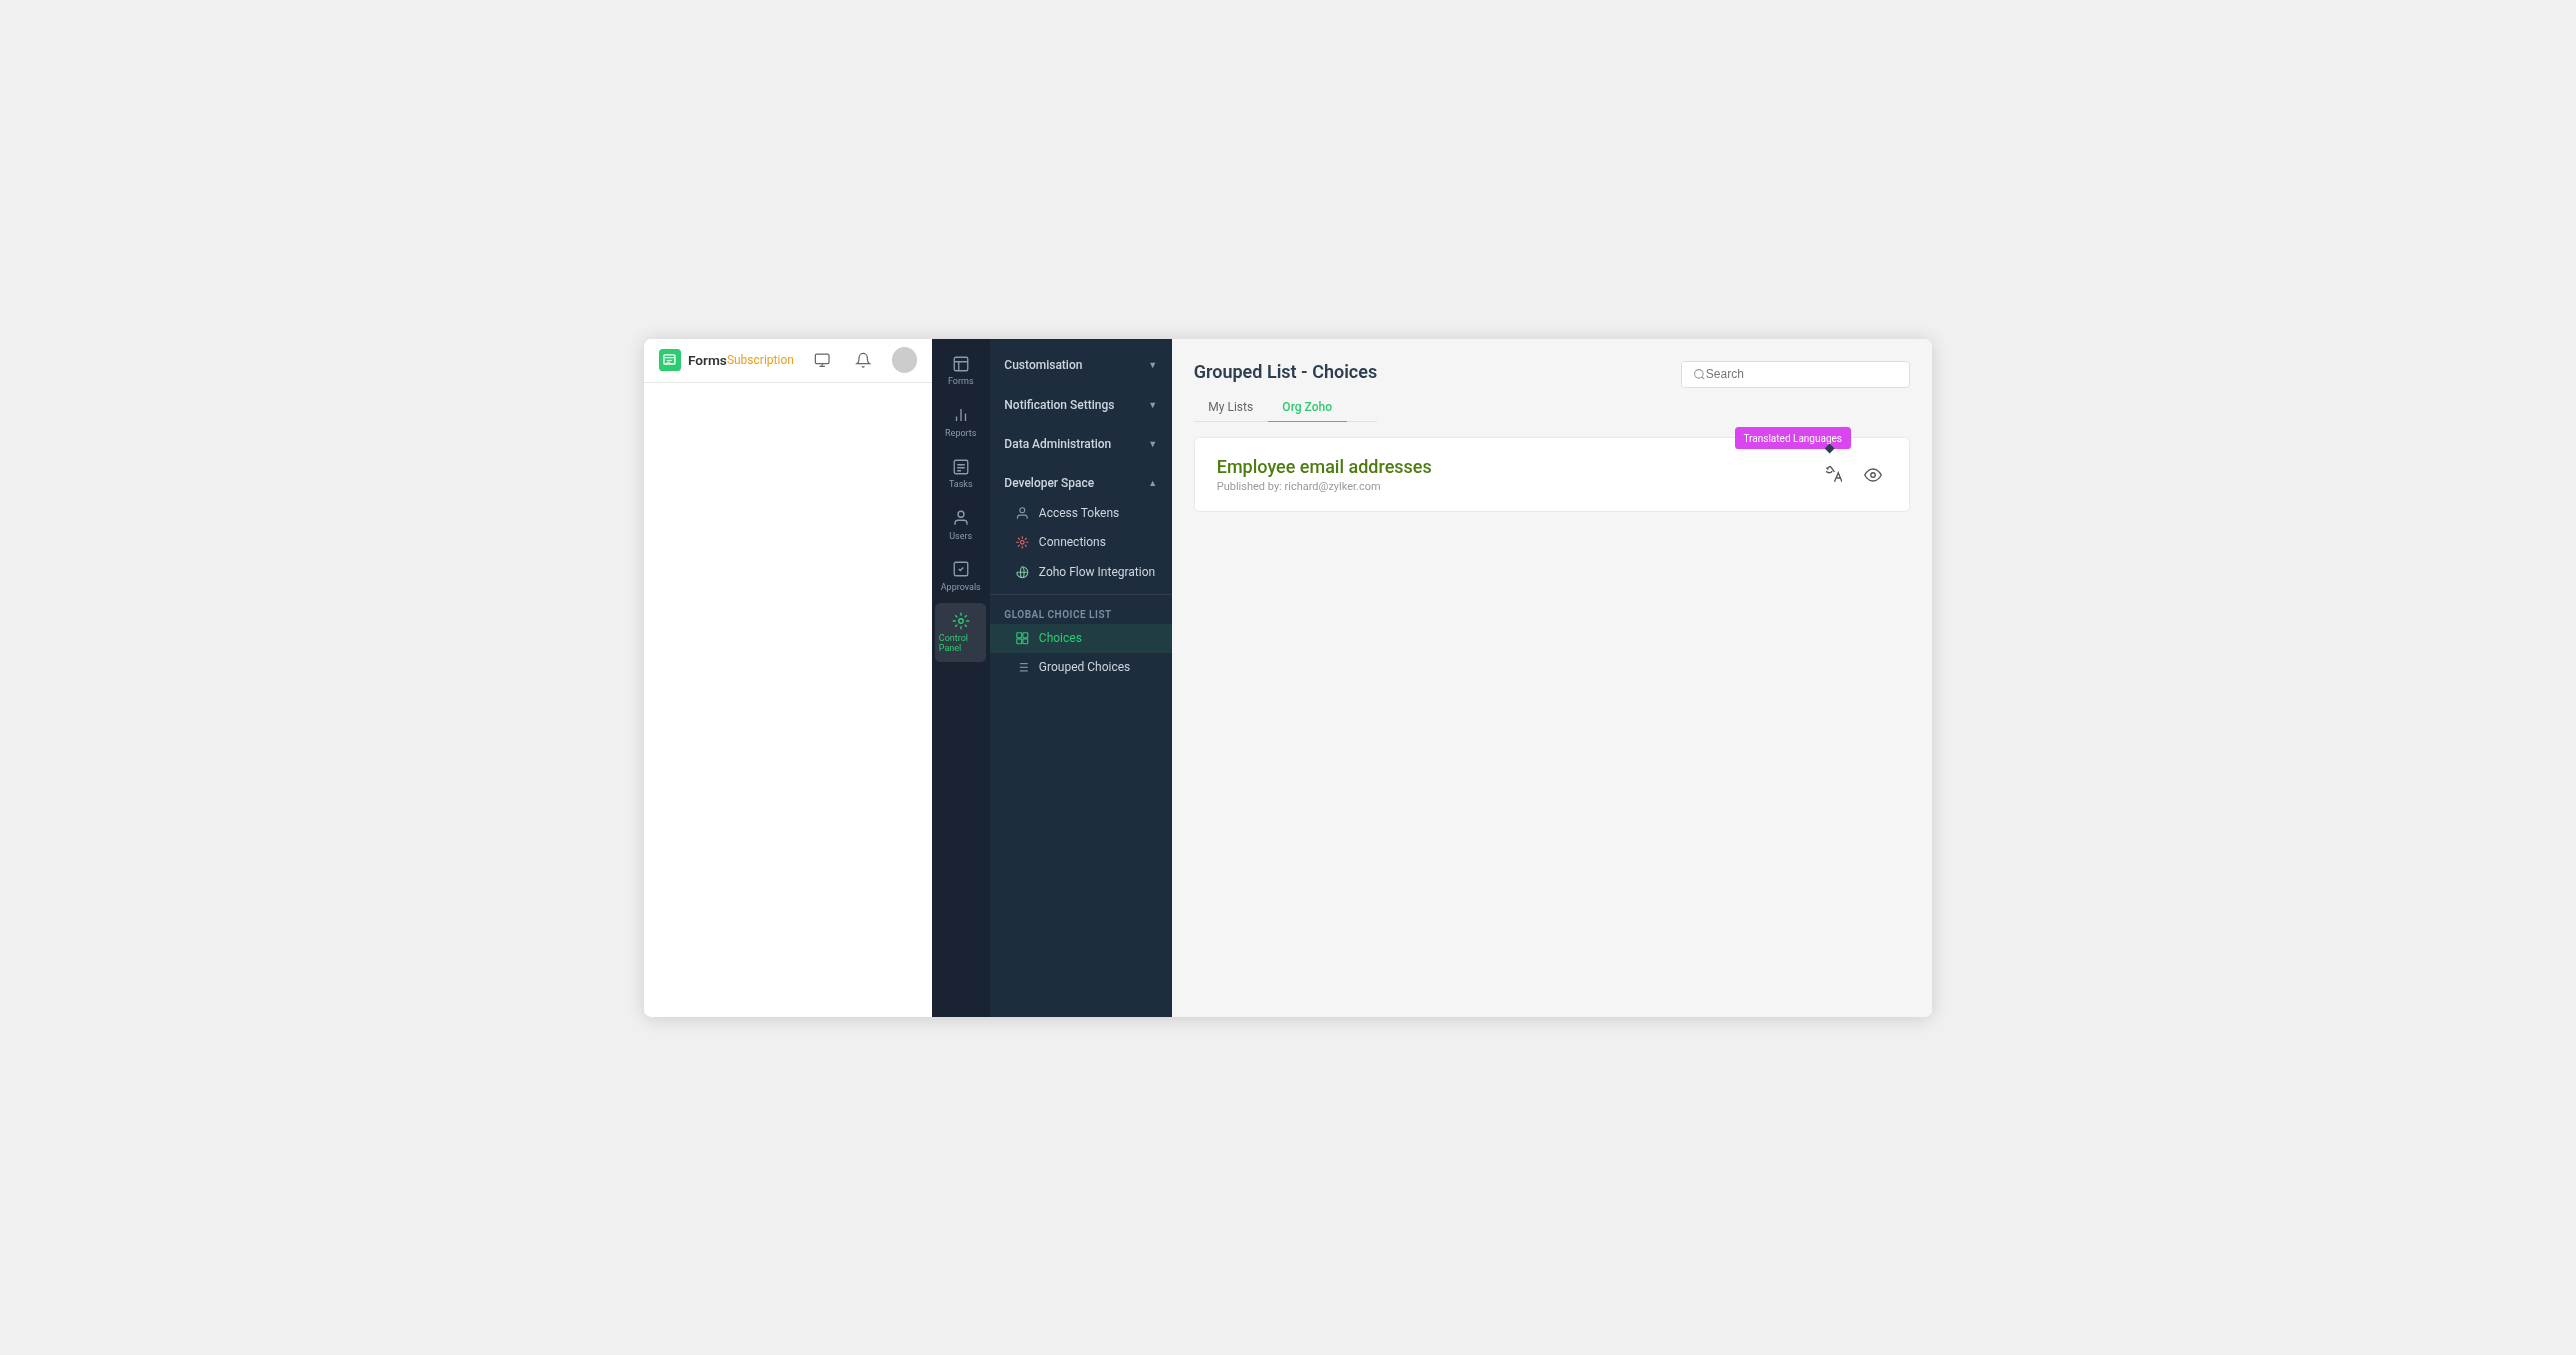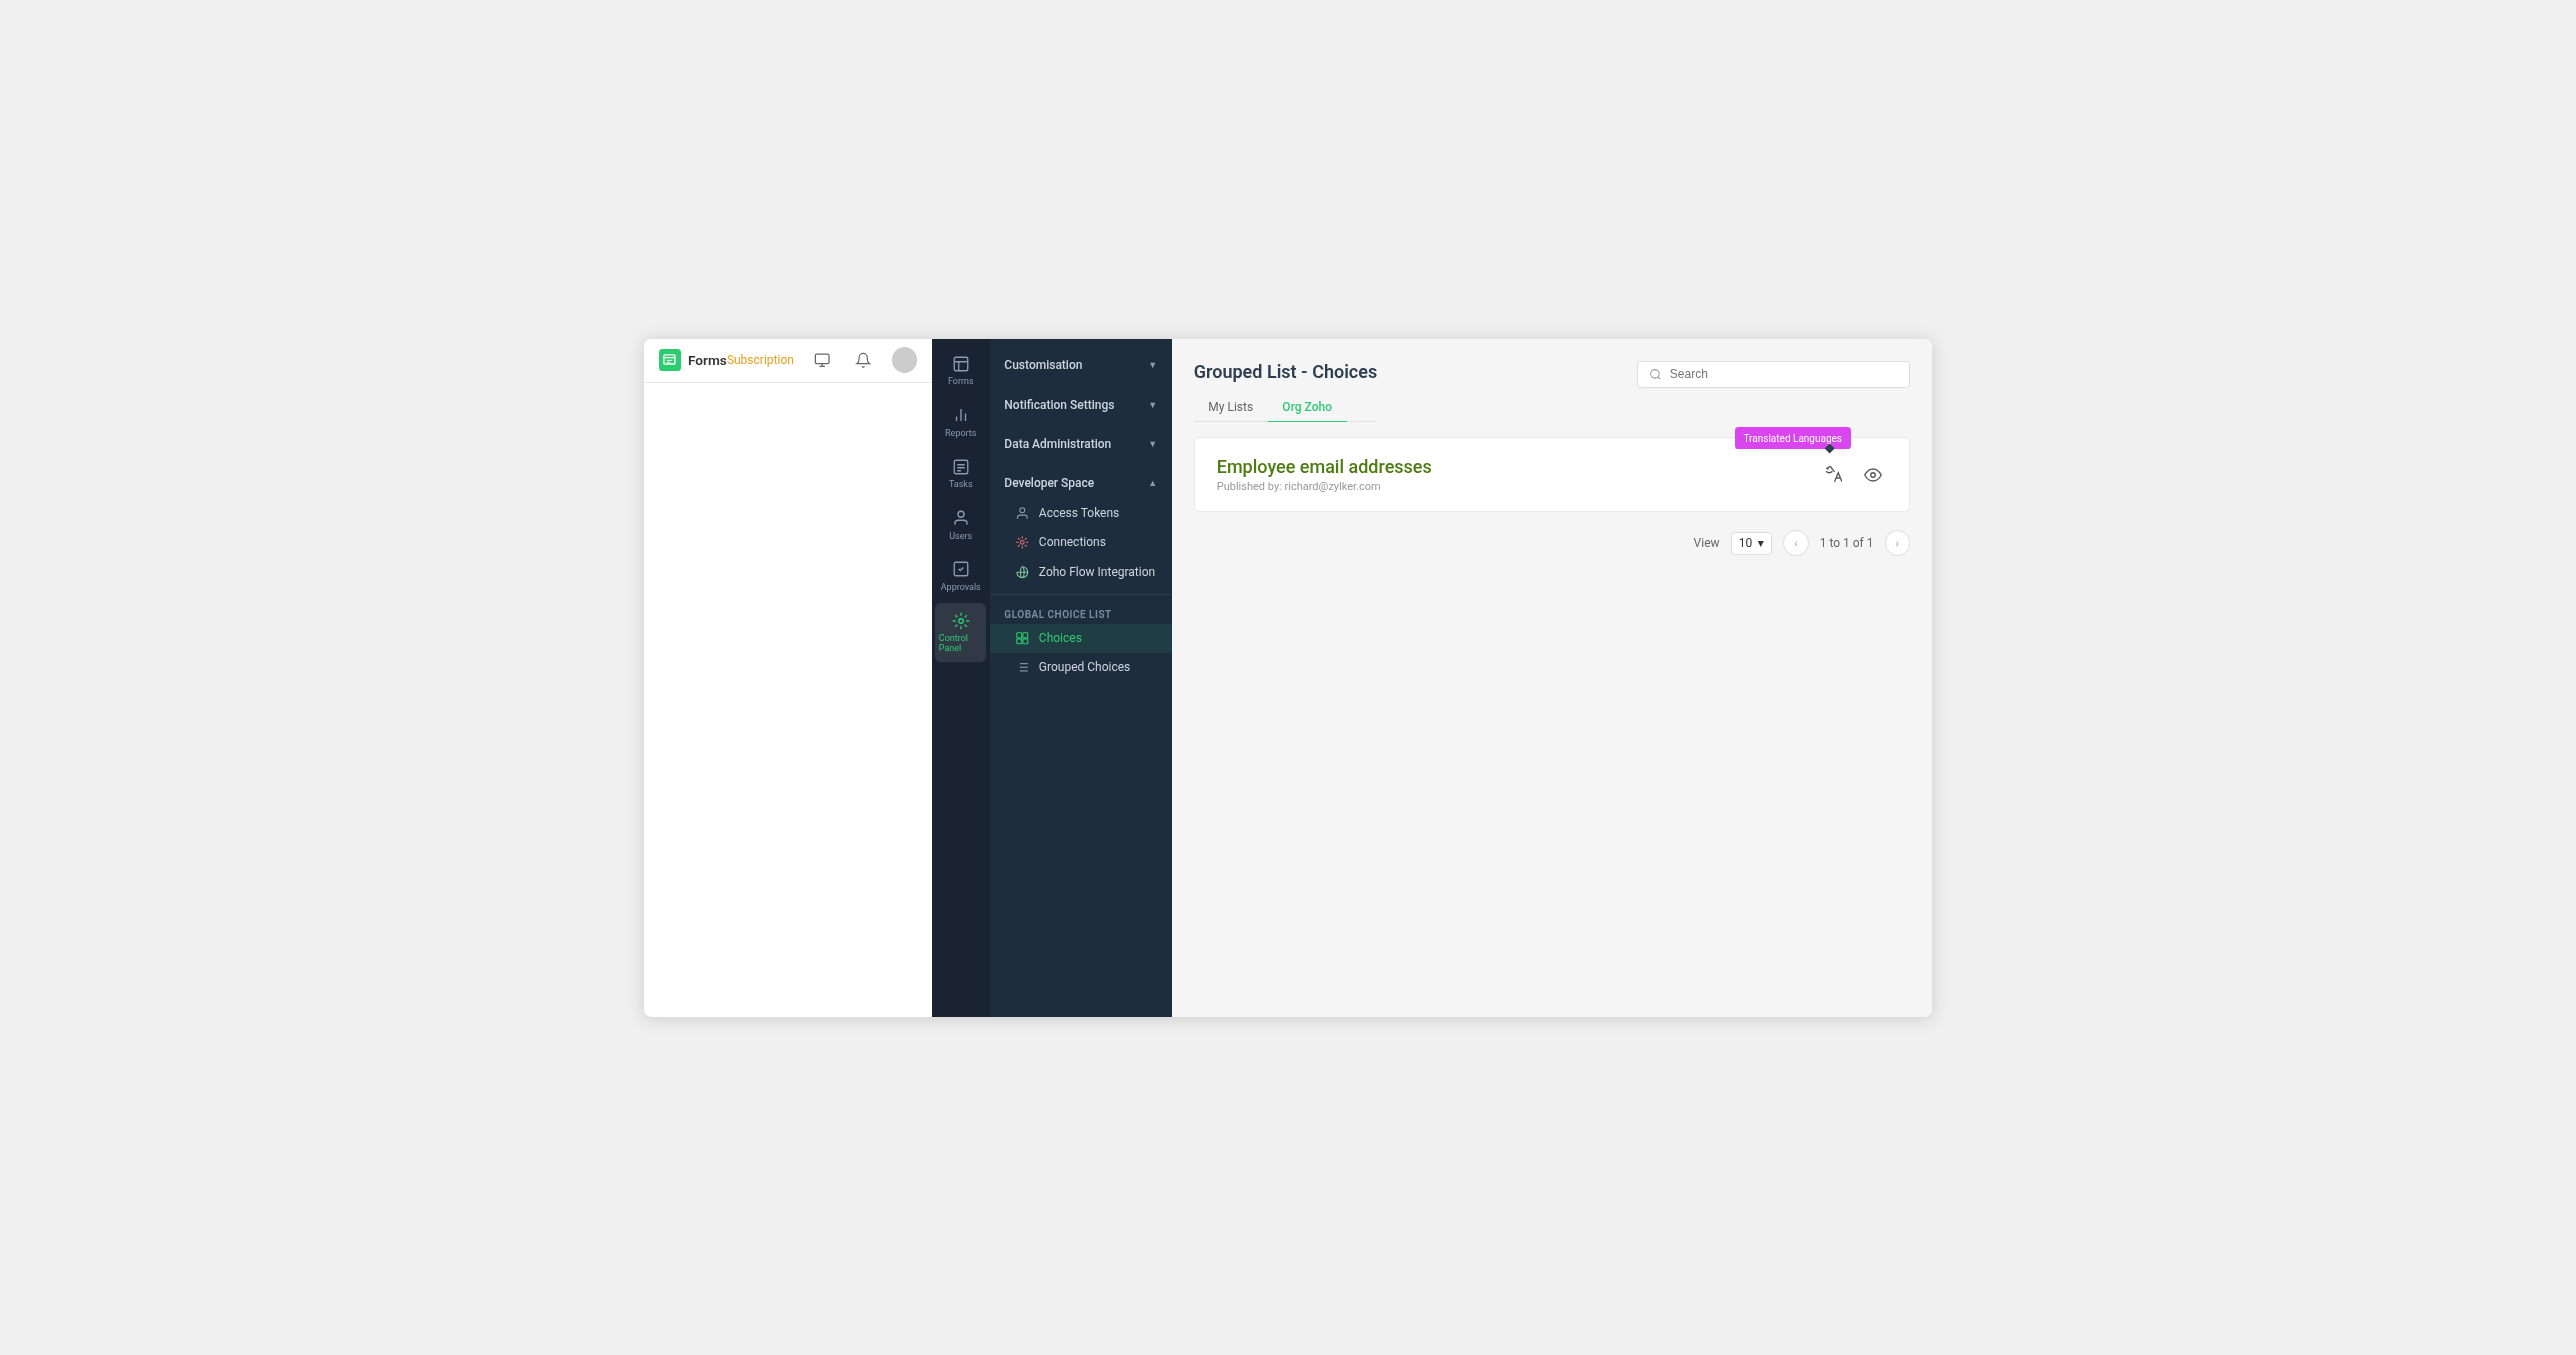--- a/index.html
+++ b/index.html
@@ -194,26 +194,26 @@
       font-size: 12px;
       color: #666;
       border-bottom: 1.8px solid transparent;
       margin-bottom: -0.9px;
     }
     .tab.active { color: #2ecc71; border-bottom: 1.8px solid #2ecc71; font-weight: 500; }
 
     .search-box {
       display: flex;
       align-items: center;
-      gap: 8px;
+      gap: 0;
       background: #fff;
       border: 0.9px solid #ddd;
       border-radius: 3.6px;
       padding: 5.5px 11px;
-      width: 273px;
+      width: 229px;
       margin-left: 44px;
     }
     .search-box input {
       border: none;
       outline: none;
       font-size: 12px;
       color: #666;
       width: 100%;
     }
     .search-box svg { color: #999; flex-shrink: 0; }
@@ -531,26 +531,16 @@
           </div>
           <div class="action-btn">
             <svg width="18" height="18" viewBox="0 0 24 24" fill="none" stroke="#555" stroke-width="1.8">
               <path d="M1 12s4-8 11-8 11 8 11 8-4 8-11 8-11-8-11-8z"></path>
               <circle cx="12" cy="12" r="3"></circle>
             </svg>
           </div>
         </div>
       </div>
 
-      <div class="pagination-bar">
-        <span class="pagination-label">View</span>
-        <div class="pagination-select">
-          <span>10</span>
-          <span>▾</span>
-        </div>
-        <div class="pagination-btn">‹</div>
-        <span class="pagination-info">1 to 1 of 1</span>
-        <div class="pagination-btn">›</div>
-      </div>
     </div>
   </div>
 </div>
 
 
 </body></html>

